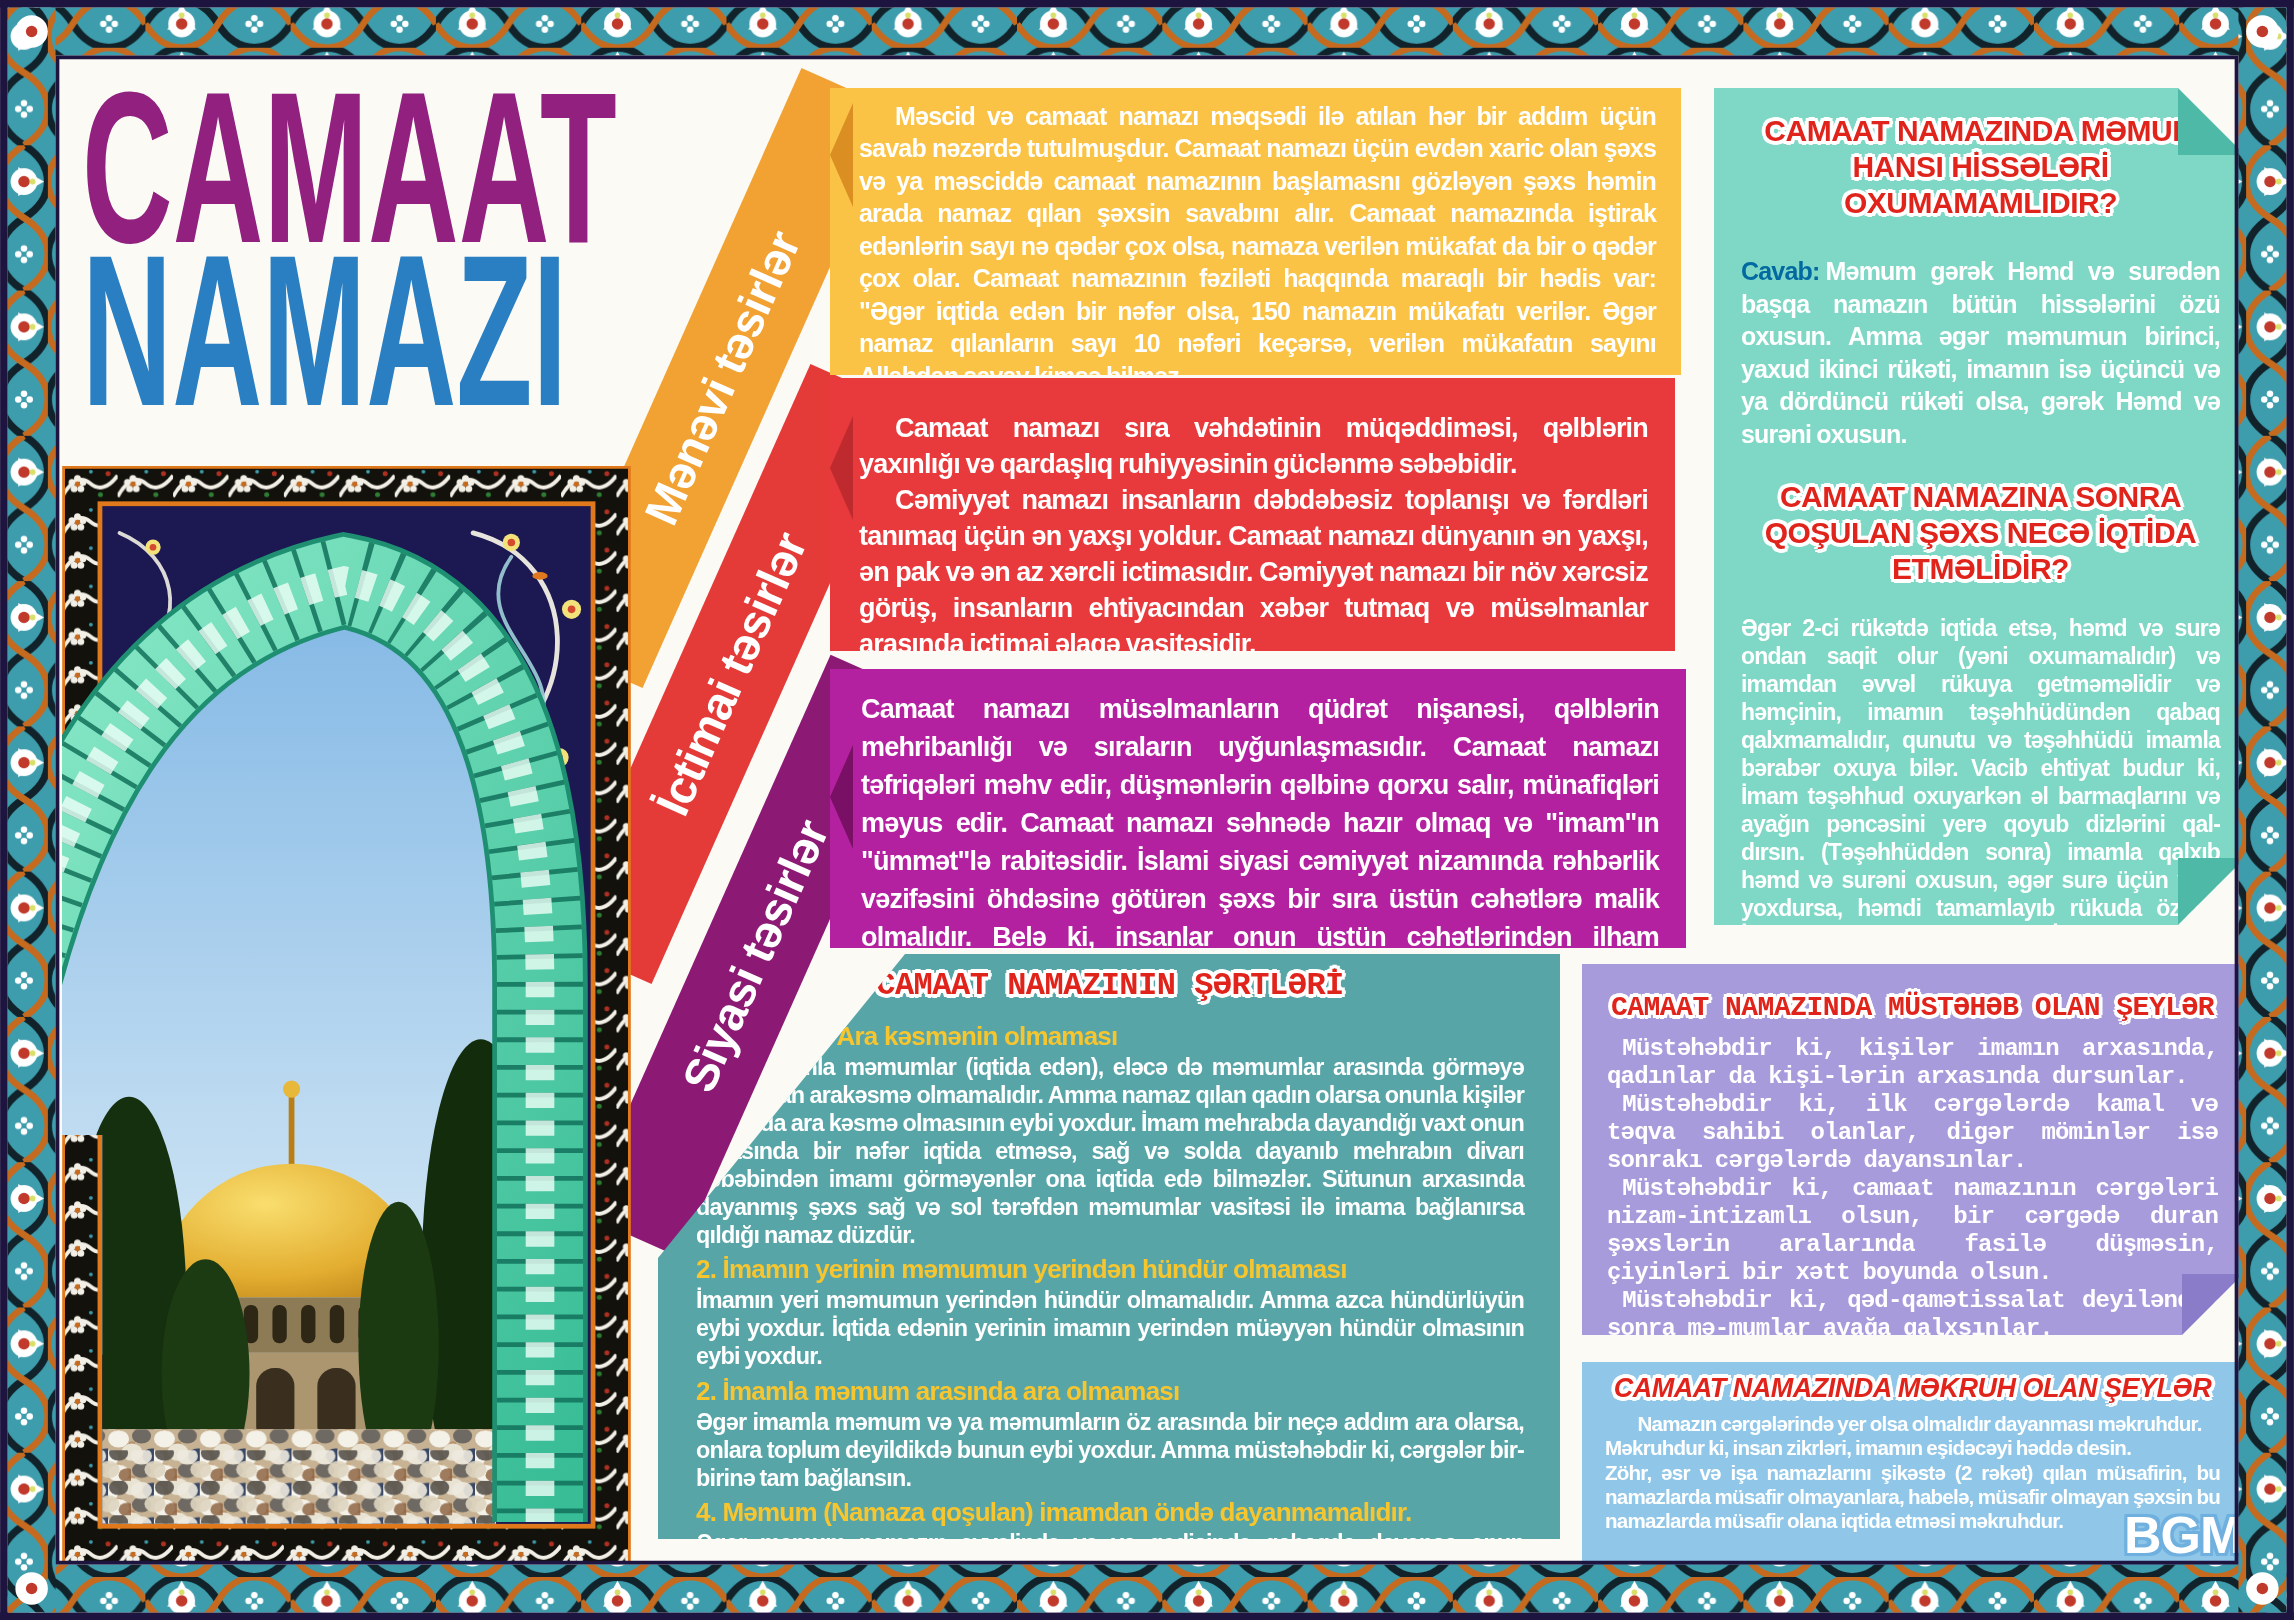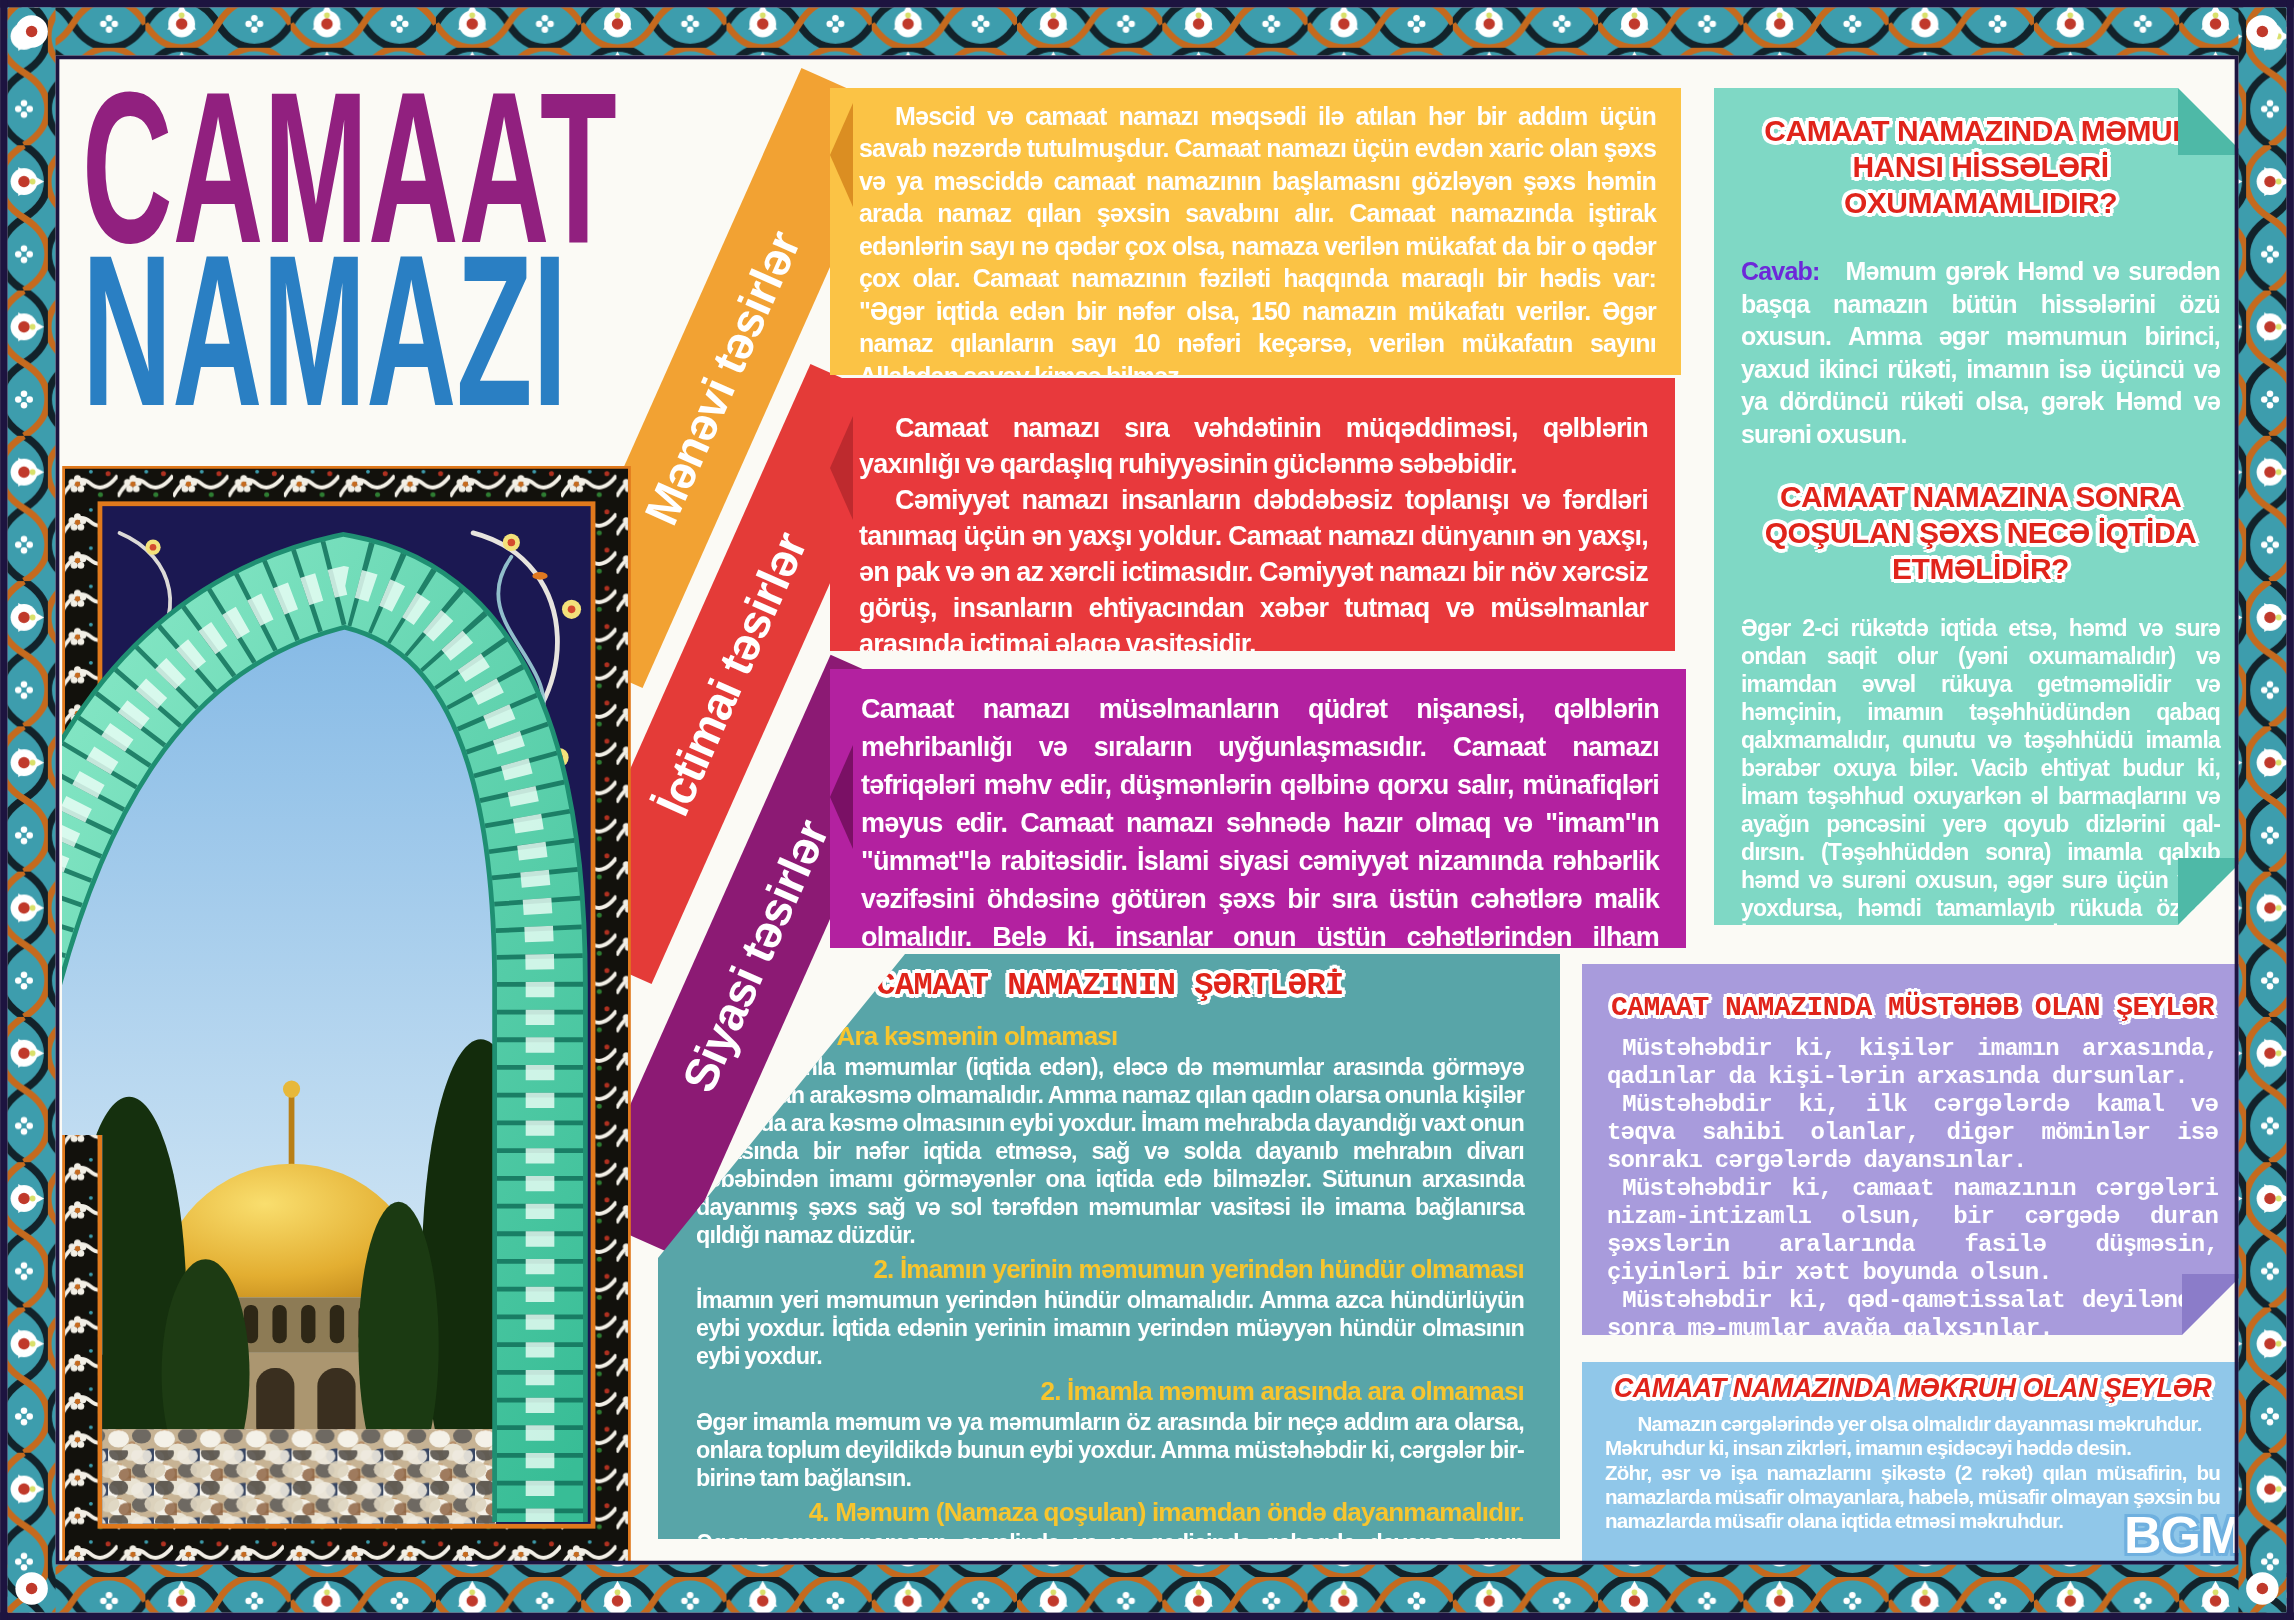--- a/index.html
+++ b/index.html
@@ -47,27 +47,27 @@
   .qa{left:1714px;top:88px;width:531px;height:837px;background:#7FD8C5;padding:25px 25px 0 27px;
       clip-path:polygon(0 0,calc(100% - 67px) 0,100% 67px,100% calc(100% - 67px),calc(100% - 67px) 100%,0 100%);}
   .qa::before{content:"";position:absolute;top:0;right:0;width:67px;height:67px;background:#4EB9A7;
       clip-path:polygon(0 0,100% 100%,0 100%);}
   .qa::after{content:"";position:absolute;bottom:0;right:0;width:67px;height:67px;background:#4EB9A7;
       clip-path:polygon(0 0,100% 0,0 100%);}
   .qa h2{font-size:30px;line-height:36px;margin-bottom:34px;}
   .qa .ans{font-size:25px;line-height:32.5px;}
   .qa .a2{font-size:23px;line-height:28px;}
   .qa .q2t{margin-top:29px;margin-bottom:27px;}
-  .cavab{color:#6d28d9;margin-right:26px;}
+  .cavab{color:#0369a1;margin-right:6px;}
 
   
   .teal{left:658px;top:954px;width:902px;height:585px;background:#58A5A8;padding:13.4px 36px 0 38px;
         clip-path:polygon(247px 0,100% 0,100% 100%,0 100%,0 304px);}
   .teal h2{font-size:32px;line-height:38px;margin-bottom:15.3px;font-family:Liberation Mono, monospace;}
-  .teal h3{margin:5.7px 0 1.9px 0;color:#F7C52E;font-weight:700;font-size:26px;line-height:30px;letter-spacing:-0.8px;text-align:right;}
+  .teal h3{margin:5.7px 0 1.9px 0;color:#F7C52E;font-weight:700;font-size:26px;line-height:30px;letter-spacing:-0.8px;}
   .teal h3.c1{text-align:left;margin-left:115px;}
   .teal p{font-size:23.4px;line-height:28px;}
   .teal p.first{text-indent:63px;}
 
   
   .lavender{left:1582px;top:964px;width:661px;height:371px;background:#A89BDC;padding:27px 25px 0 25px;
         clip-path:polygon(0 0,100% 0,100% calc(100% - 61px),calc(100% - 61px) 100%,0 100%);font-family:Liberation Mono, monospace;}
   .lavender::after{content:"";position:absolute;bottom:0;right:0;width:61px;height:61px;background:#8B7CC9;
         clip-path:polygon(0 0,100% 0,0 100%);}
   .lavender h2{font-size:28px;line-height:34px;margin-bottom:9.6px;}

